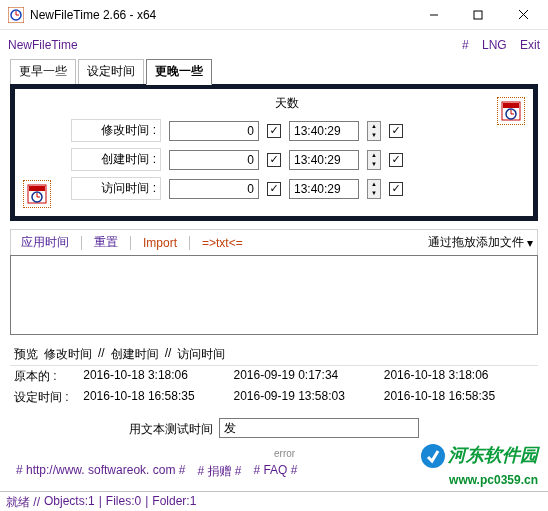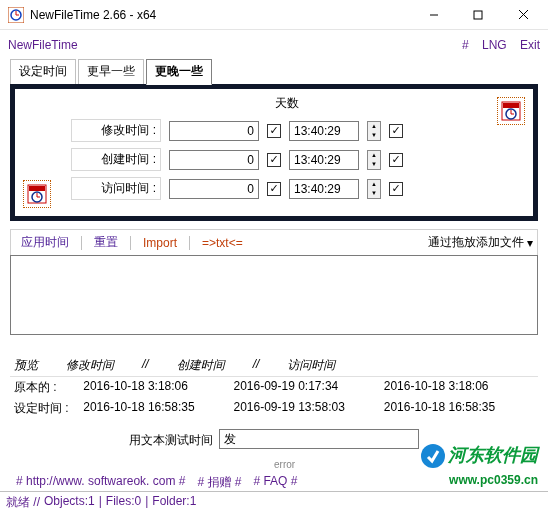--- a/index.html
+++ b/index.html
@@ -175,24 +175,23 @@
   }
   .listbox {
     border: 1px solid #7a7a7a;
     height: 80px;
     background: #fff;
   }
   .preview-header {
     display: flex;
     padding: 4px 4px 2px 4px;
     font-size: 12px;
-    gap: 28px;
+    gap: 6px;
     border-bottom: 1px solid #e0e0e0;
-    margin-top: 18px;
-    font-style: italic;
+    margin-top: 7px;
   }
   .preview-header span { white-space: pre; }
   .preview-row {
     display: flex;
     padding: 2px 4px;
     font-size: 12px;
   }
   .preview-row .lbl { width: 70px; }
   .preview-row .val { width: 152px; }
   .text-test {
@@ -287,22 +286,22 @@
   <div class="right">
     <span>#</span>
     <span>LNG</span>
     <span>Exit</span>
   </div>
 </div>
 
 <div class="client">
 
   <div class="tabs">
+    <div class="tab">更早一些</div>
     <div class="tab">设定时间</div>
-    <div class="tab">更早一些</div>
     <div class="tab active">更晚一些</div>
   </div>
 
   <div class="tabpanel">
     <div class="header-days">天数</div>
 
     <div class="corner-icon" style="top:8px; right:8px;">
       <svg width="22" height="22" viewBox="0 0 22 22">
         <rect x="2" y="2" width="18" height="18" fill="#fff" stroke="#c00"></rect>
         <rect x="3" y="3" width="16" height="5" fill="#c00000"></rect>

